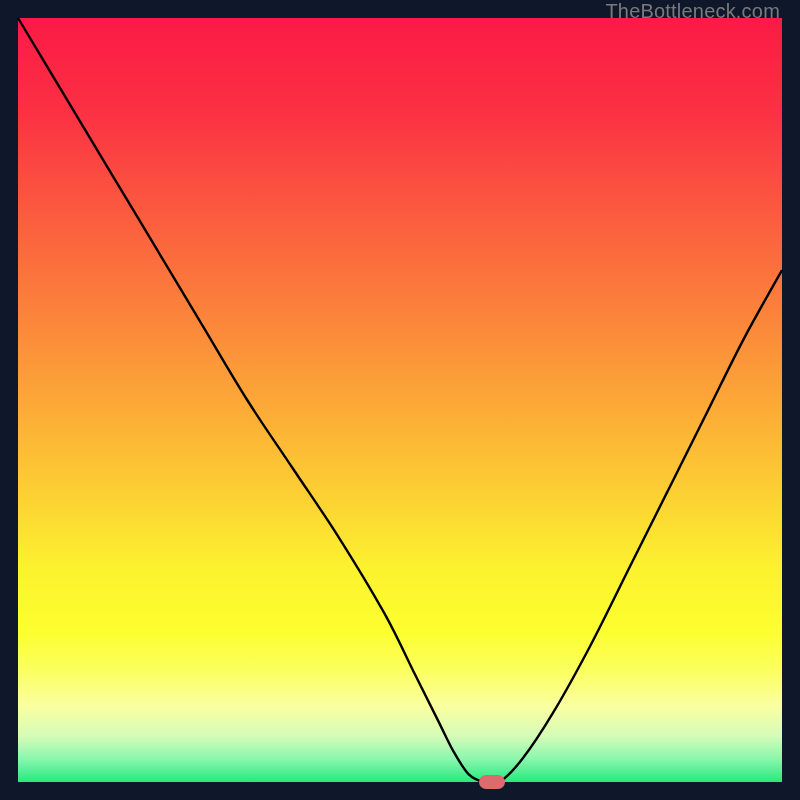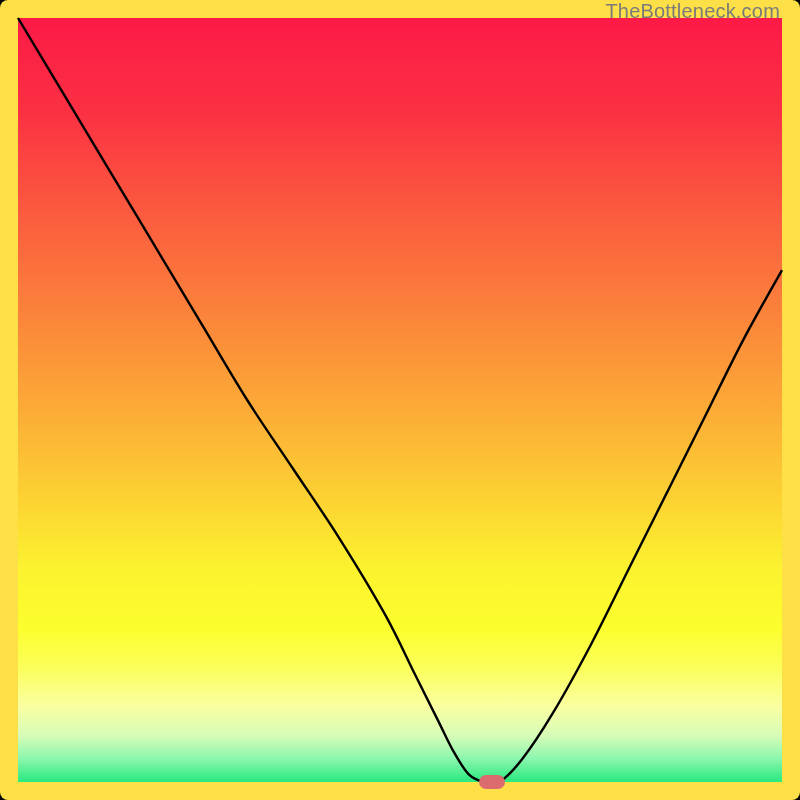--- a/index.html
+++ b/index.html
@@ -9,22 +9,21 @@
     height: 800px;
     background: #000;
     overflow: hidden;
   }
   .frame {
     position: absolute;
     left: 0;
     top: 0;
     width: 800px;
     height: 800px;
-    background: #fde047;
-    border-radius: 8px;
+    background: #0f172a;
   }
   .plot-area {
     position: absolute;
     left: 18px;
     top: 18px;
     width: 764px;
     height: 764px;
     
   }
   .watermark {

